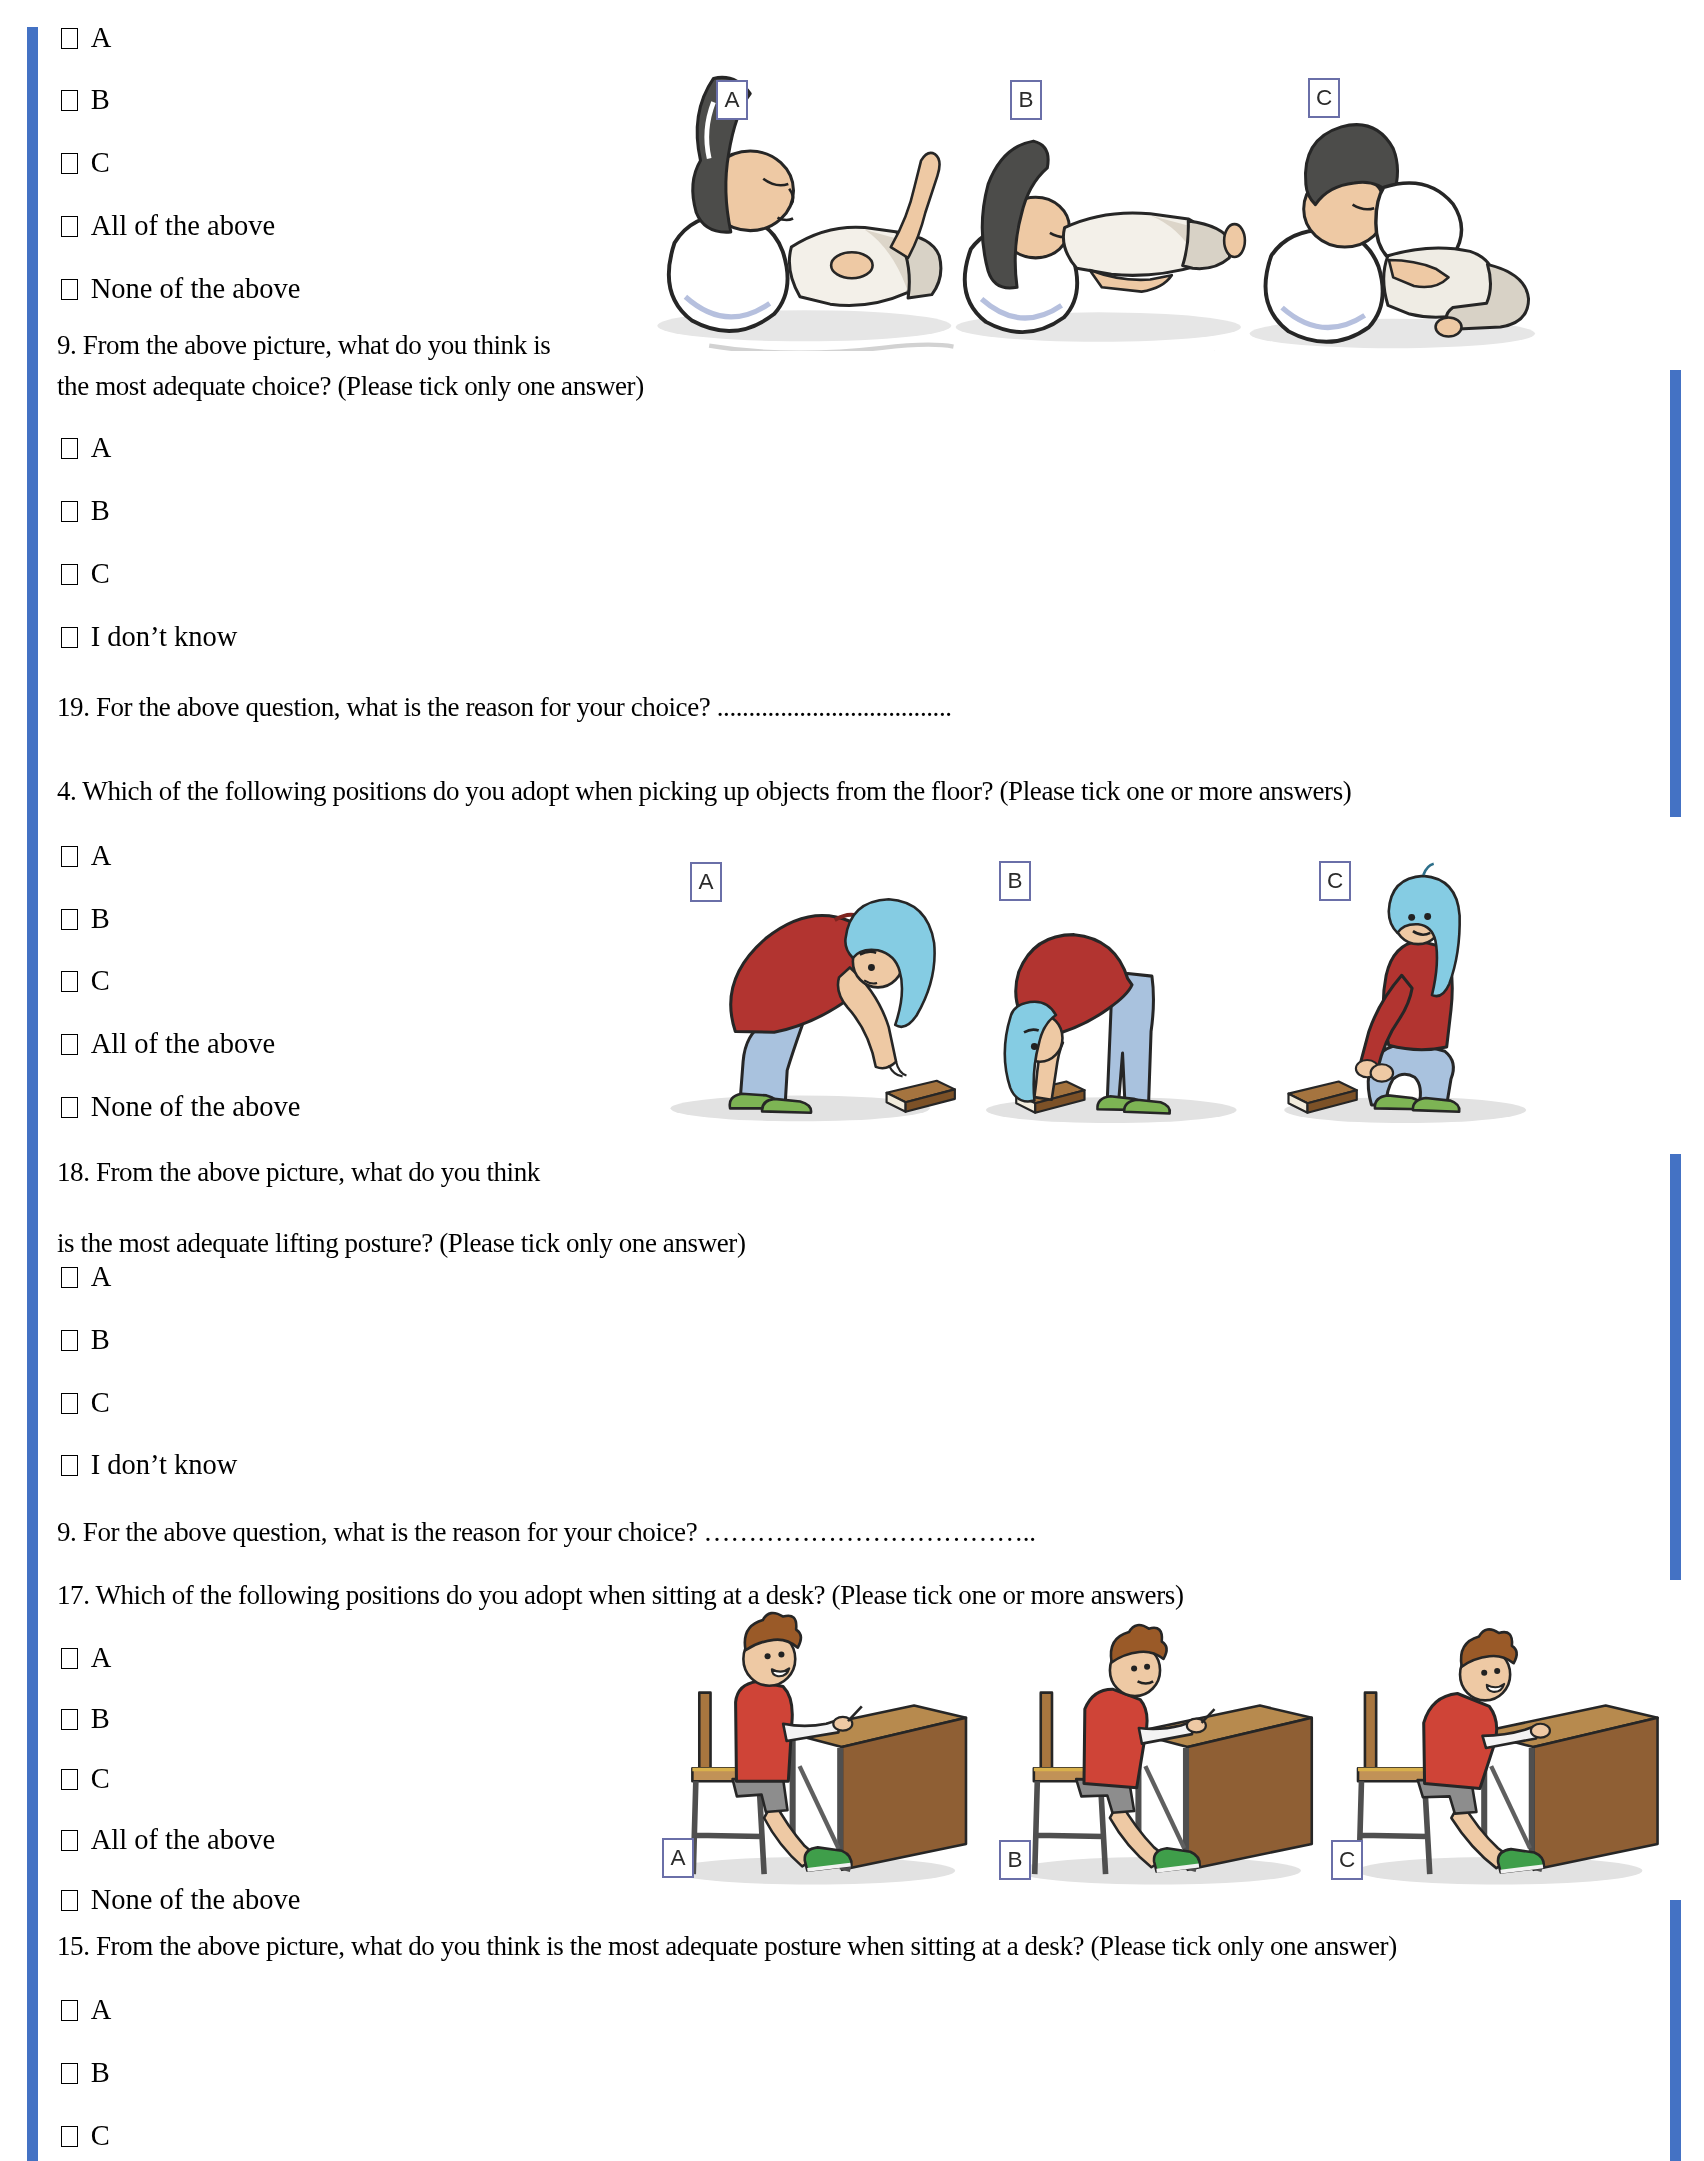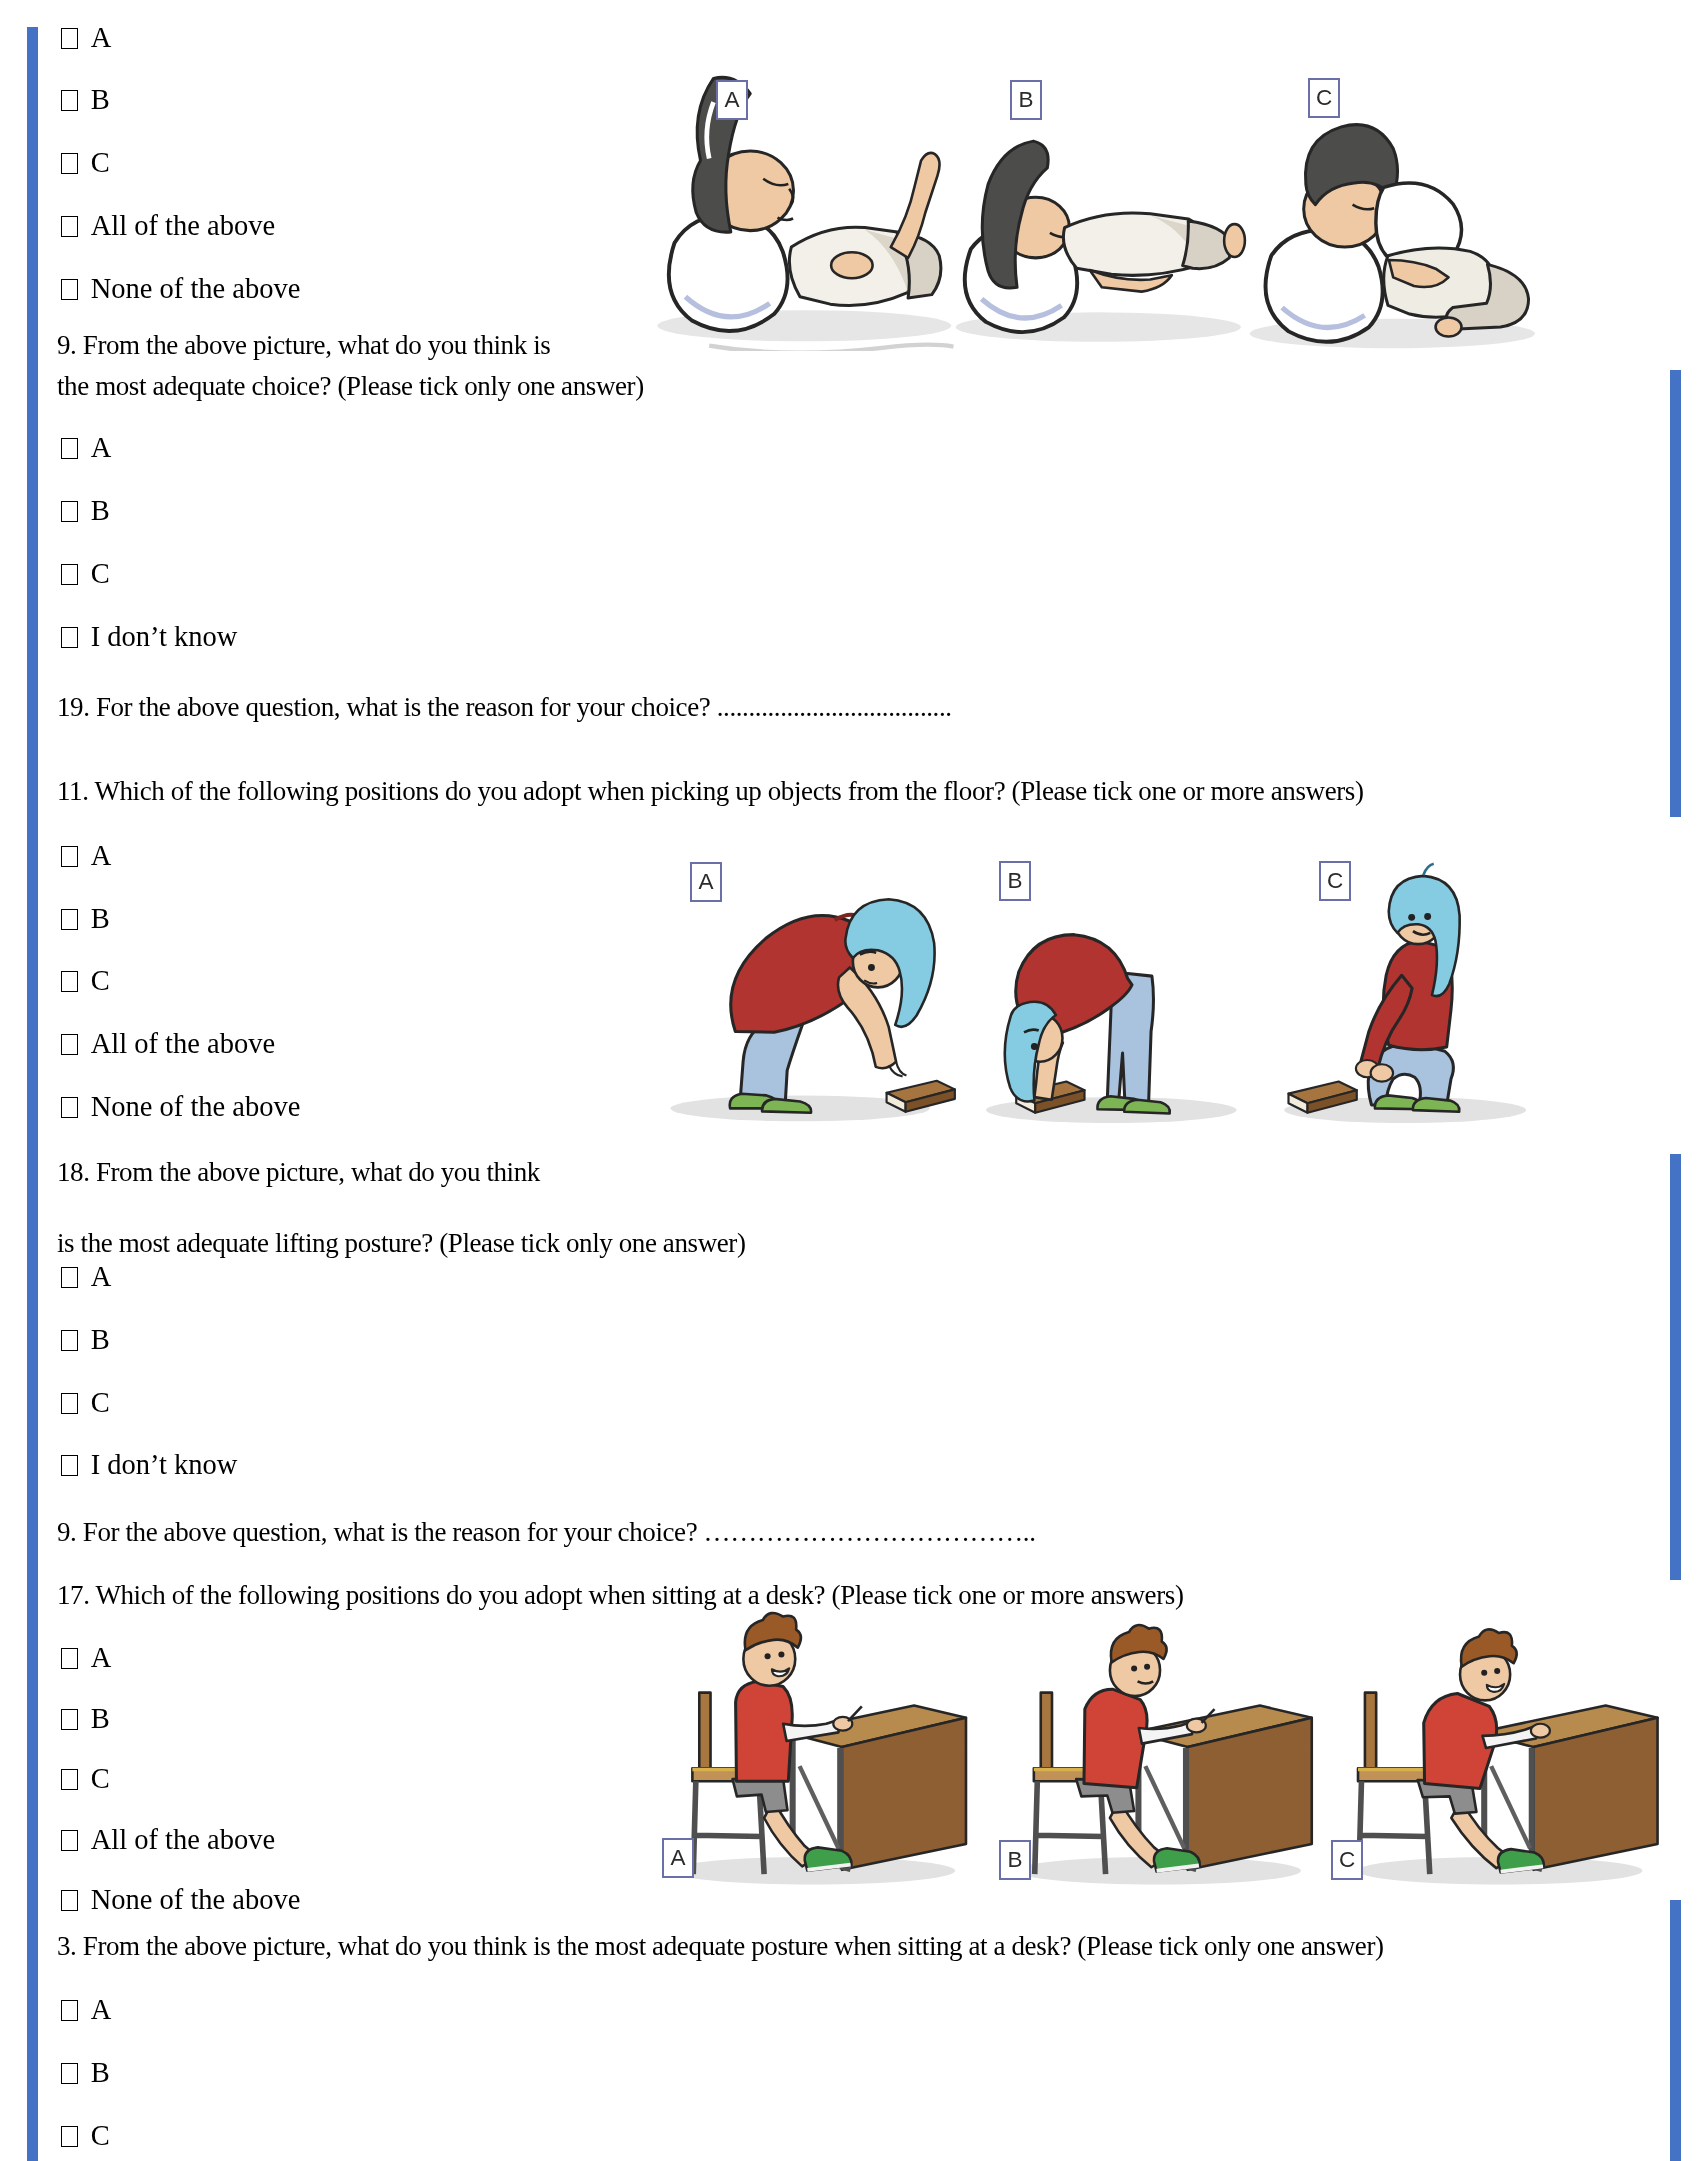--- a/index.html
+++ b/index.html
@@ -117,21 +117,21 @@
     <span class="cb"></span>
     <span class="olabel">C</span>
   </div>
 <div class="opt" style="top:623px">
     <span class="cb"></span>
     <span class="olabel">I don’t know</span>
   </div>
 
 <div class="q" style="top:693px">19. For the above question, what is the reason for your choice? .....................................</div>
 
-<div class="q" style="top:777px">11. Which of the following positions do you adopt when picking up objects from the floor? (Please tick one or more answers)</div>
+<div class="q" style="top:777px">4. Which of the following positions do you adopt when picking up objects from the floor? (Please tick one or more answers)</div>
 <div class="opt" style="top:842px">
     <span class="cb"></span>
     <span class="olabel">A</span>
   </div>
 <div class="opt" style="top:905px">
     <span class="cb"></span>
     <span class="olabel">B</span>
   </div>
 <div class="opt" style="top:967px">
     <span class="cb"></span>
@@ -325,21 +325,21 @@
       <circle cx="344" cy="184" r="7" fill="#222"></circle>
       <circle cx="374" cy="180" r="7" fill="#222"></circle>
       <path class="ol" d="M350,212 q22,12 40,-2 q-6,20 -26,18 q-14,-2 -14,-16 Z" fill="#ffffff" stroke-width="5"></path>
     </g>
   </svg>
   <div class="figlabel" style="left:31px;top:245px">A</div>
   <div class="figlabel" style="left:368px;top:247px">B</div>
   <div class="figlabel" style="left:700px;top:247px">C</div>
 </div>
 
-<div class="q" style="top:1932px">3. From the above picture, what do you think is the most adequate posture when sitting at a desk? (Please tick only one answer)</div>
+<div class="q" style="top:1932px">15. From the above picture, what do you think is the most adequate posture when sitting at a desk? (Please tick only one answer)</div>
 <div class="opt" style="top:1996px">
     <span class="cb"></span>
     <span class="olabel">A</span>
   </div>
 <div class="opt" style="top:2059px">
     <span class="cb"></span>
     <span class="olabel">B</span>
   </div>
 <div class="opt" style="top:2122px">
     <span class="cb"></span>

